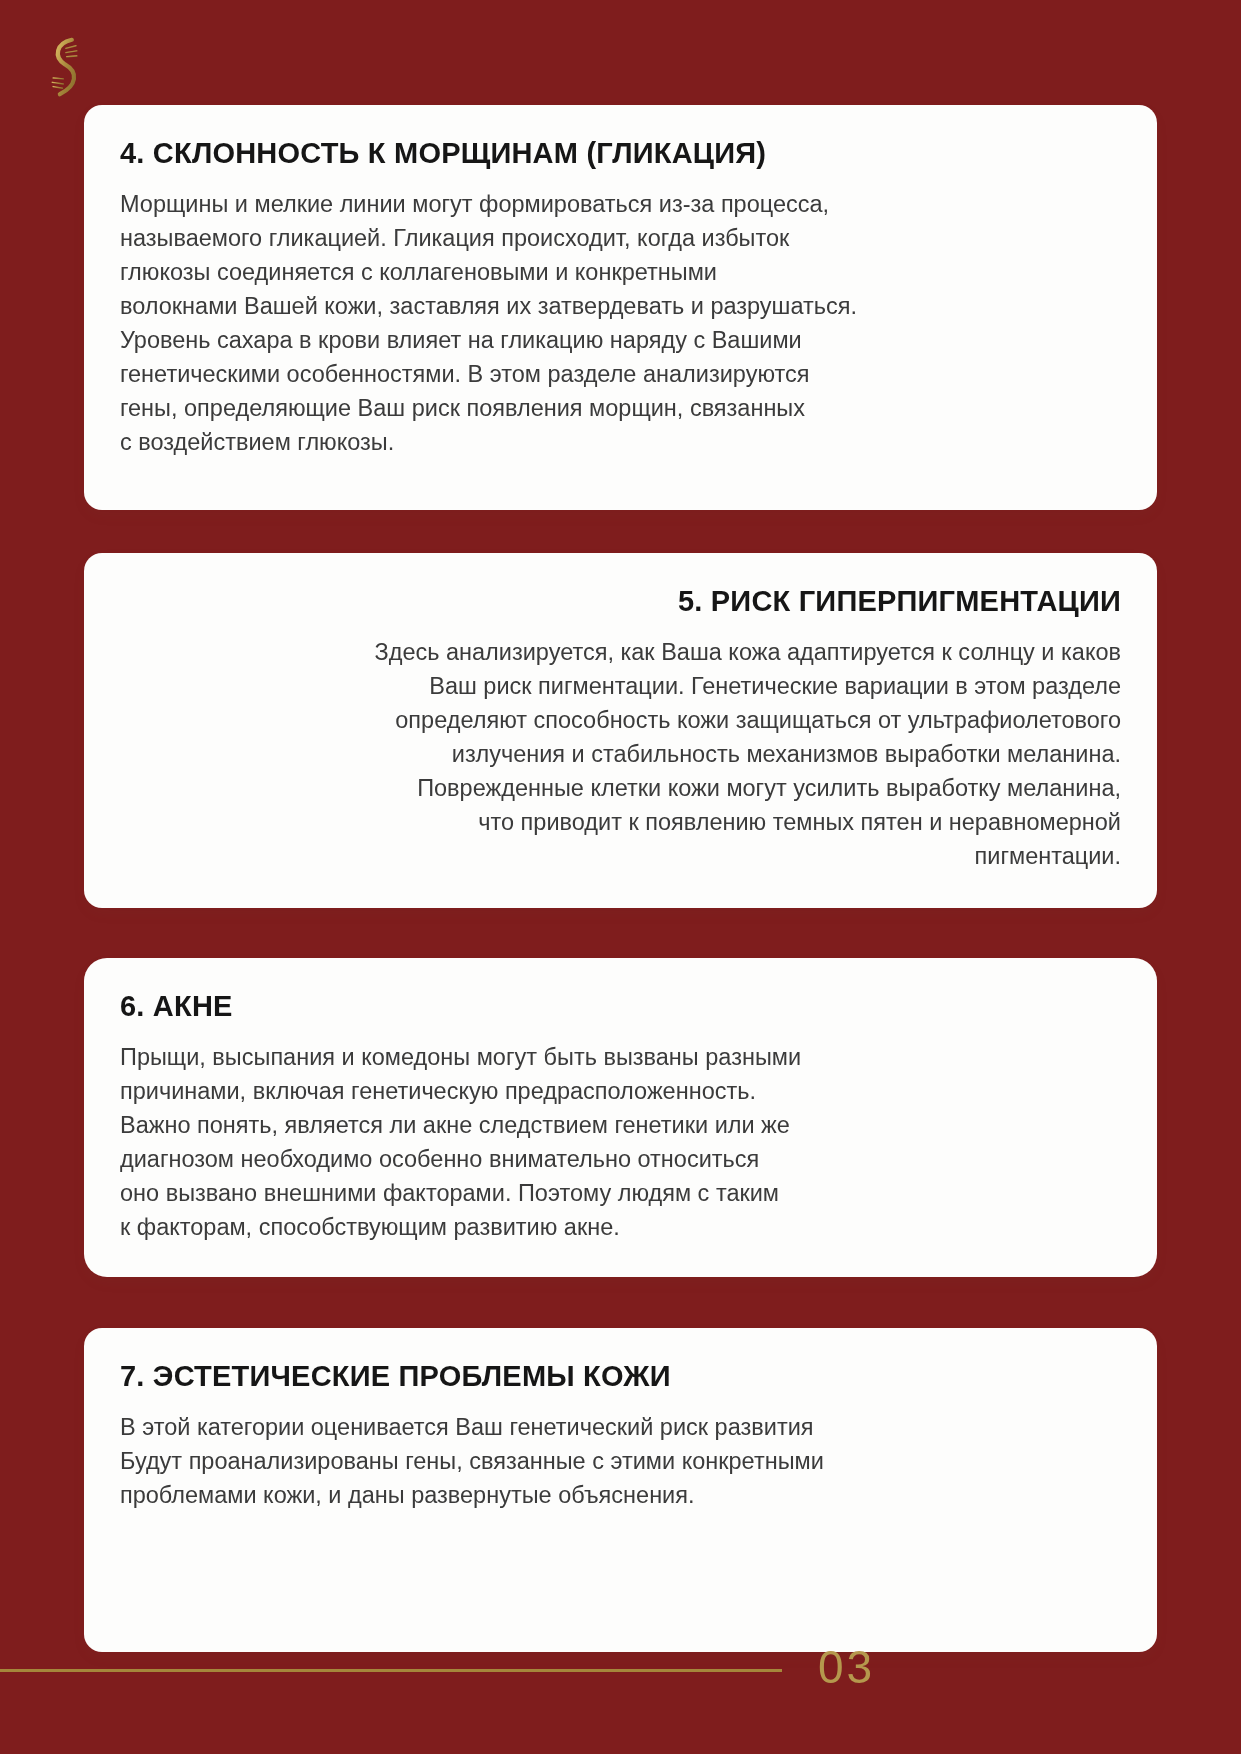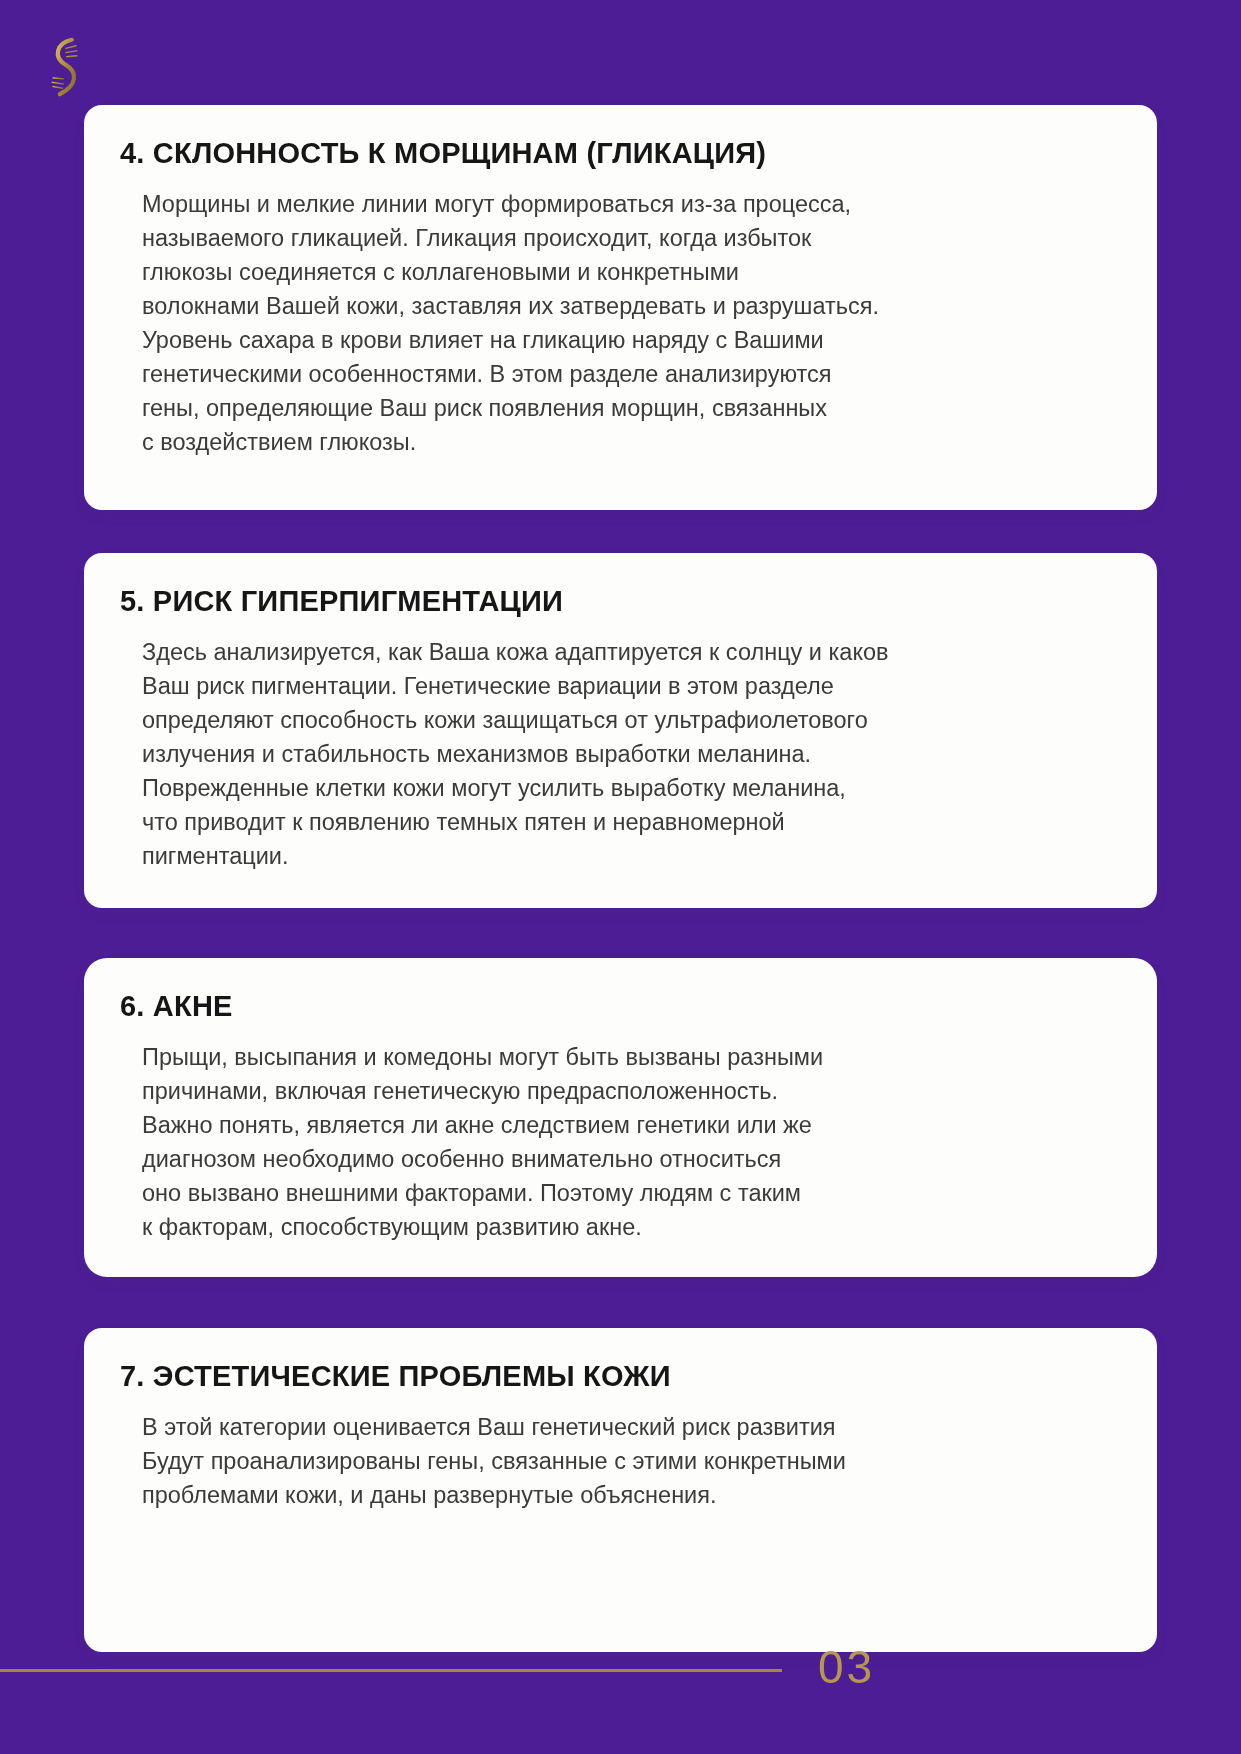--- a/index.html
+++ b/index.html
@@ -6,21 +6,21 @@
     margin: 0;
     padding: 0;
     background: #e8e7e1;
     font-family: "Liberation Sans", "DejaVu Sans", sans-serif;
   }
   .page {
     position: relative;
     width: 1241px;
     height: 1754px;
     margin: 0 auto;
-    background: #4c1d95;
+    background: #7f1d1d;
     overflow: hidden;
   }
   .logo {
     position: absolute;
     left: 48px;
     top: 36px;
     width: 34px;
     height: 62px;
   }
   .card {
@@ -39,26 +39,25 @@
     line-height: 36px;
     font-weight: 700;
     color: #161616;
     letter-spacing: 0.2px;
   }
   .para {
     color: #3b3b3b;
     font-size: 23.5px;
     line-height: 34px;
     font-weight: 400;
-    margin-left: 22px;
   }
   .tl { white-space: nowrap; }
 
   .card-1 { top: 105px;  height: 405px; }
-  .card-2 { top: 553px;  height: 355px; }
+  .card-2 { top: 553px;  height: 355px; text-align: right; }
   .card-3 { top: 958px;  height: 319px; border-radius: 23px; }
   .card-4 { top: 1328px; height: 324px; }
 
   .footer-rule {
     position: absolute;
     left: 0;
     top: 1669px;
     width: 782px;
     height: 3px;
     background: #a5873b;

